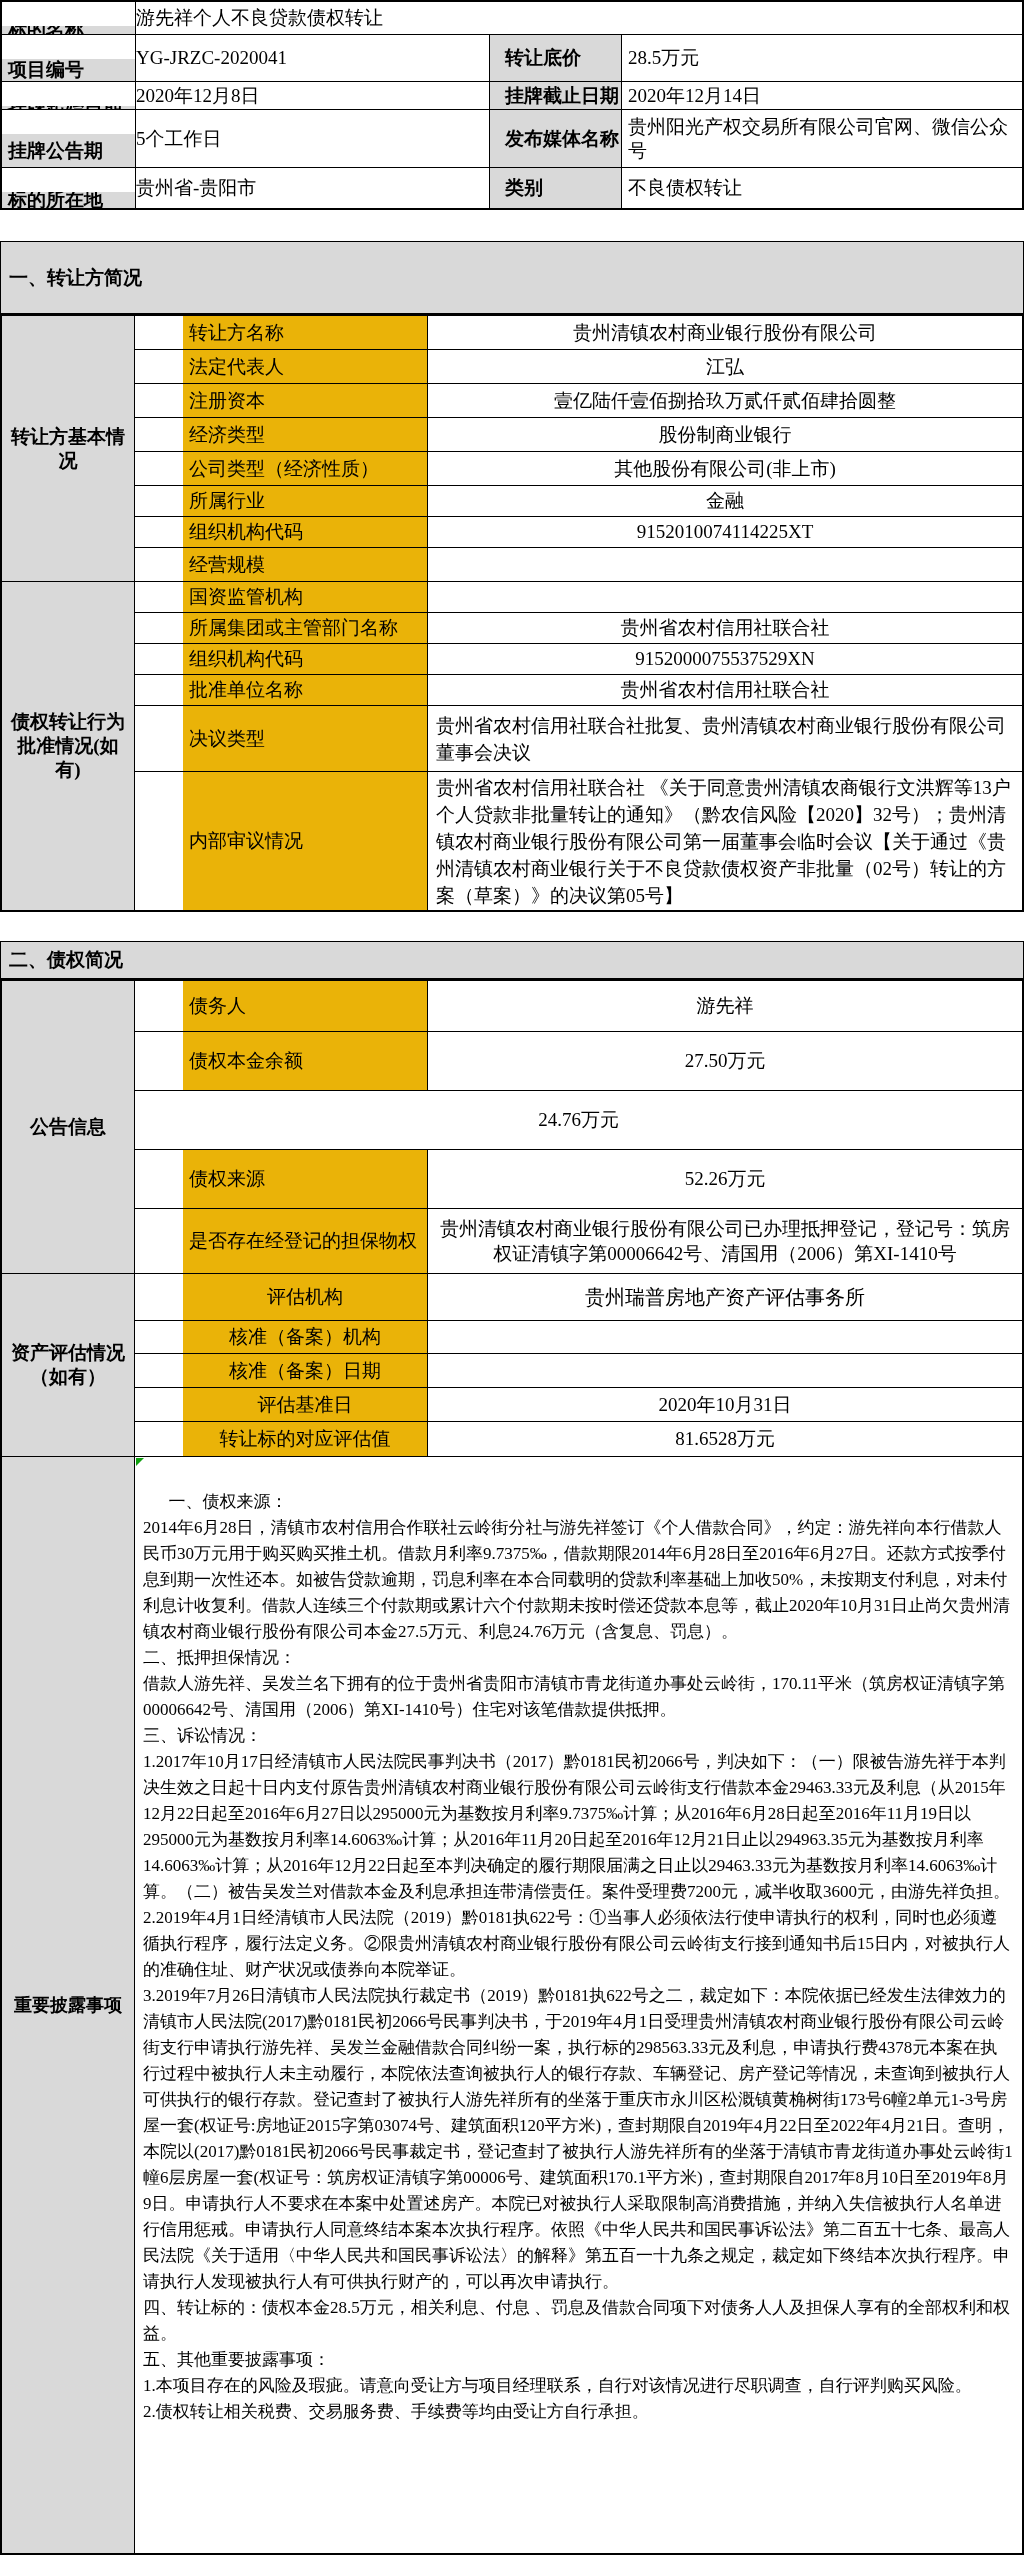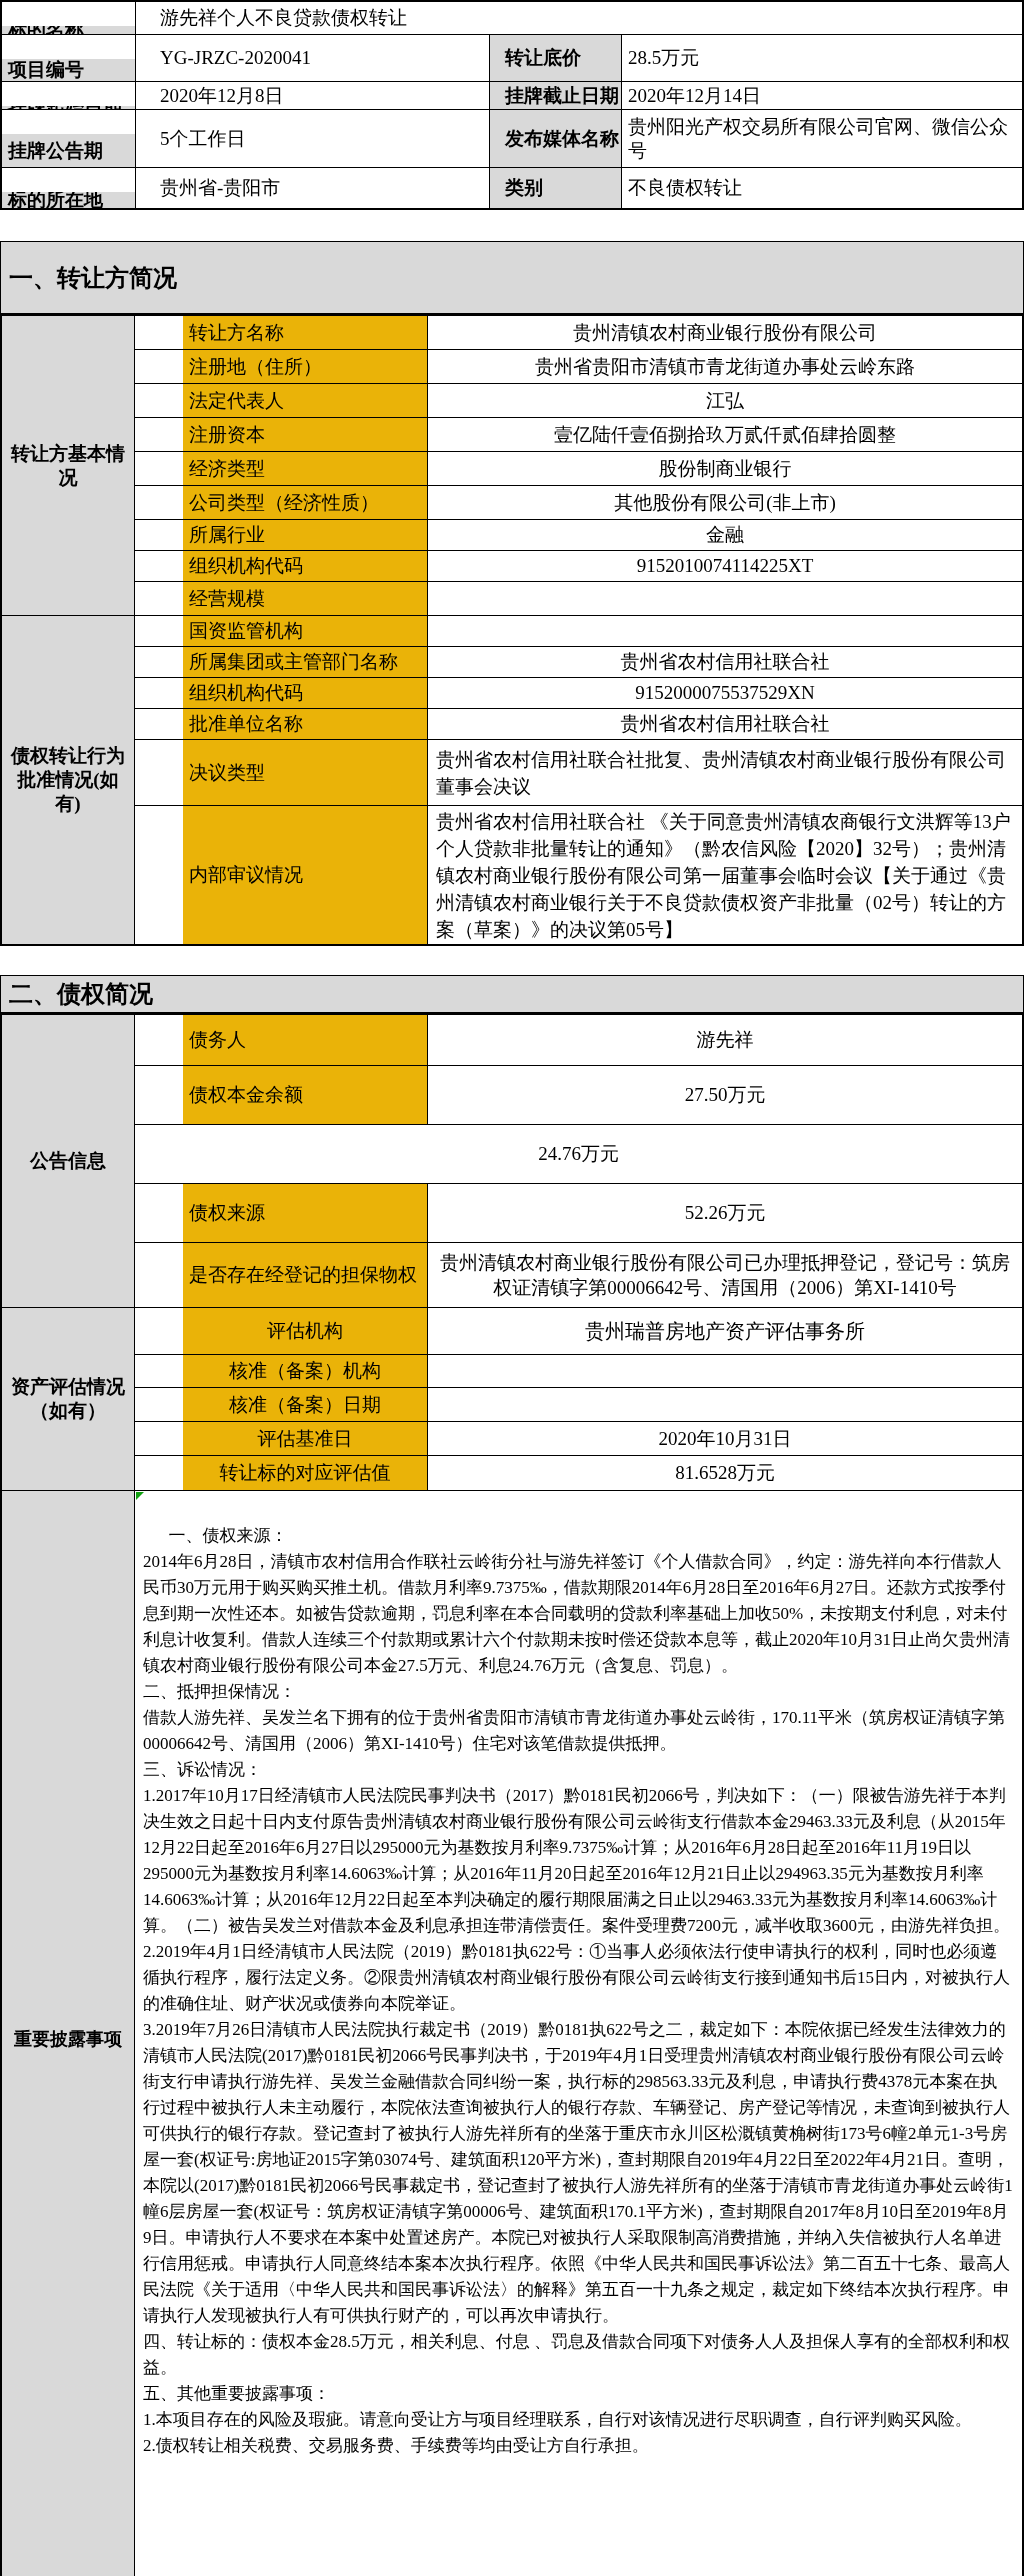--- a/index.html
+++ b/index.html
@@ -9,21 +9,21 @@
     color:#000;
     font-size:19px;
     line-height:1.25;
   }
   .tbl{border:2px solid #000;box-sizing:border-box;}
   .trow{display:flex;}
   .trow + .trow, .block + .block, .brows .row + .row{border-top:1px solid #000;}
   .cell{box-sizing:border-box;overflow:hidden;display:flex;align-items:center;}
   .cell + .cell{border-left:1px solid #000;}
   .lbl{background:#d9d9d9;font-weight:bold;padding-left:6px;}
-  .val{padding-left:24px;}
+  .val{padding-left:0;}
   
   .ta{width:133px;flex:none;margin-top:24px;}
   .tb{width:354px;flex:none;}
   .tc{width:132px;flex:none;padding-left:15px;}
   .td{flex:1;padding-left:6px;padding-right:6px;}
   
   .block{display:flex;}
   .blabel{width:133px;flex:none;background:#d9d9d9;font-weight:bold;
           border-right:1px solid #000;display:flex;align-items:center;
           justify-content:center;text-align:center;box-sizing:border-box;
@@ -35,21 +35,21 @@
   .c3{flex:1;justify-content:center;text-align:center;padding:2px 8px;}
   .c3.left{justify-content:flex-start;text-align:left;line-height:27px;}
   .big{font-size:20px;}
   
   .h32{height:32px;} .h46{height:46px;} .h27{height:27px;} .h57{height:57px;} .h40{height:40px;}
   .r33{height:33px;} .r30{height:30px;} .r34{height:34px;}
   .r50{height:50px;} .r58{height:58px;} .r64{height:64px;}
   .r46{height:46px;} .r32{height:32px;} .r65{height:65px;} .r139{height:138px;}
   .gap1{height:31px;} .gap2{height:29px;}
   .band{box-sizing:border-box;border:1px solid #000;background:#d9d9d9;
-        display:flex;align-items:center;padding-left:8px;font-weight:bold;font-size:24px;}
+        display:flex;align-items:center;padding-left:8px;font-weight:bold;font-size:19px;}
   .band1{height:73px;} .band2{height:38px;}
   .disc-cell{flex:1;min-width:0;position:relative;box-sizing:border-box;
              padding:6px 8px 0 8px;font-size:17px;line-height:26px;
              white-space:pre-wrap;display:block;height:1096px;overflow:hidden;}
   .tri{position:absolute;top:1px;left:1px;width:0;height:0;
        border-top:8px solid #10a010;border-right:8px solid transparent;}
 </style>
 </head>
 <body>
 
@@ -88,24 +88,20 @@
 
 <div class="band band1">一、转让方简况</div>
 
 <div class="tbl">
   <div class="block">
     <div class="blabel">转让方基本情况</div>
     <div class="brows">
       <div class="row">
           <div class="cell c2 r33">转让方名称</div>
           <div class="cell c3 r33">贵州清镇农村商业银行股份有限公司</div>
-        </div>
-      <div class="row">
-          <div class="cell c2 r33">注册地（住所）</div>
-          <div class="cell c3 r33">贵州省贵阳市清镇市青龙街道办事处云岭东路</div>
         </div>
       <div class="row">
           <div class="cell c2 r33">法定代表人</div>
           <div class="cell c3 r33">江弘</div>
         </div>
       <div class="row">
           <div class="cell c2 r33">注册资本</div>
           <div class="cell c3 r33">壹亿陆仟壹佰捌拾玖万贰仟贰佰肆拾圆整</div>
         </div>
       <div class="row">

